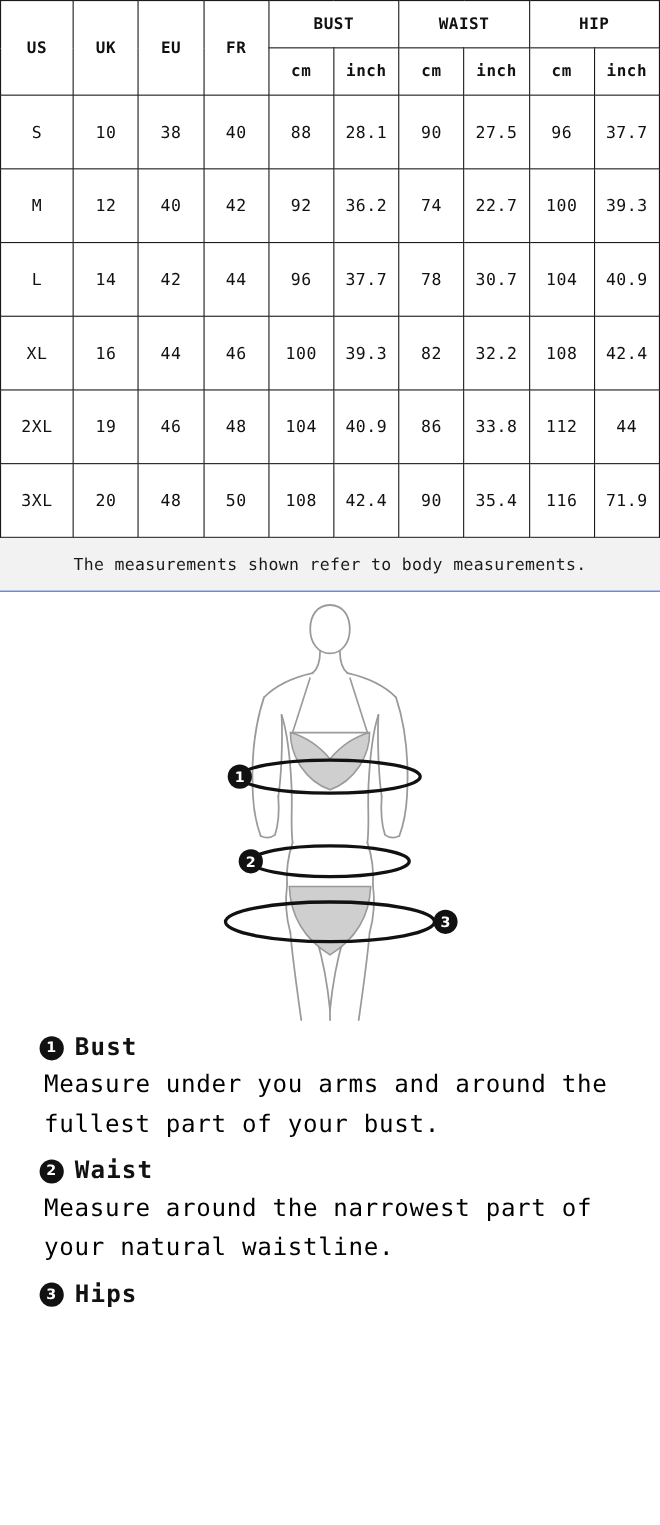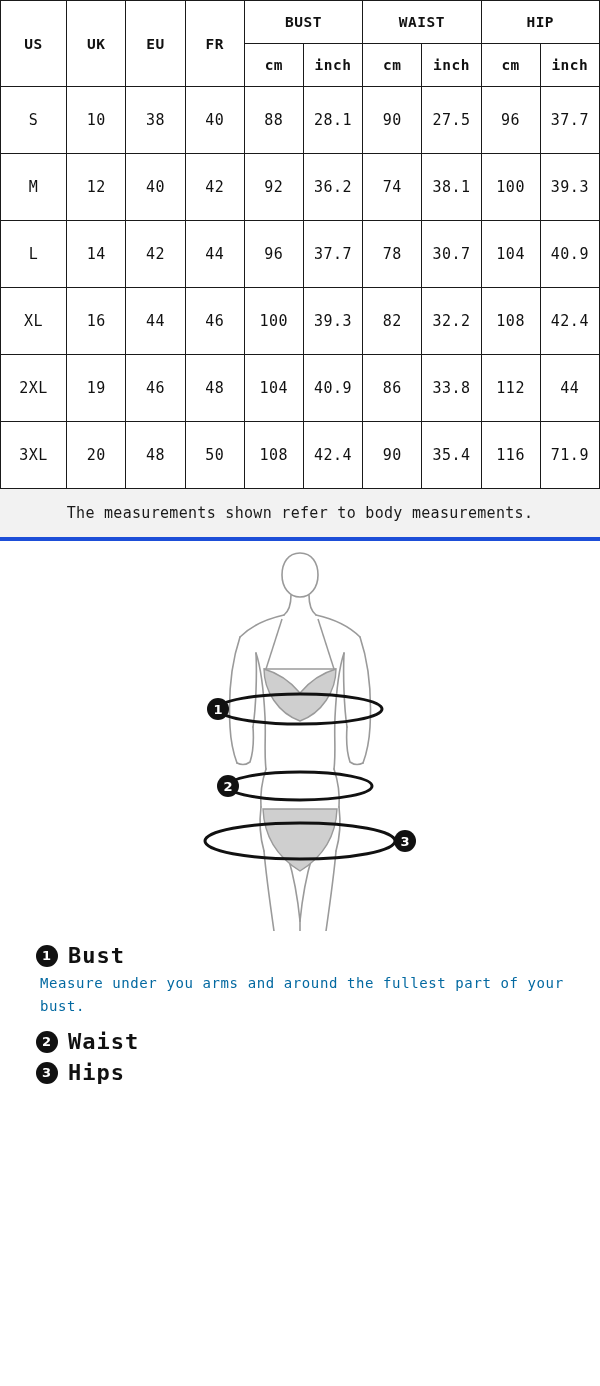--- a/index.html
+++ b/index.html
@@ -56,21 +56,21 @@
 
   
   .note {
     height: 48px;
     line-height: 48px;
     font-size: 15px;
     text-align: center;
     color: #1a1a1a;
     letter-spacing: 0.3px;
     background: #f2f2f2;
-    border-bottom: 4px solid #1d4ed8;
+    border-bottom: 1px solid #1d4ed8;
     white-space: nowrap;
   }
 
   
   .figure-area {
     height: 390px;
     position: relative;
     background: #ffffff;
   }
   .figure-area svg {
@@ -99,25 +99,25 @@
     border-radius: 50%;
     background: #111;
     color: #fff;
     font-size: 13px;
     font-weight: bold;
     margin-right: 10px;
     font-family: "DejaVu Sans", sans-serif;
     flex: 0 0 auto;
   }
   .ins-body {
-    font-size: 14px;
+    font-size: 22px;
     line-height: 1.62;
     letter-spacing: 0.6px;
     margin: 0 0 12px 4px;
-    color: #0369a1;
+    color: #000000;
   }
 </style>
 </head>
 <body>
 
 <div class="page">
 
   <div class="table-wrap">
     <table class="size-table">
       <colgroup>
@@ -165,21 +165,21 @@
           <td>37.7</td>
         </tr>
         <tr>
           <td>M</td>
           <td>12</td>
           <td>40</td>
           <td>42</td>
           <td>92</td>
           <td>36.2</td>
           <td>74</td>
-          <td>38.1</td>
+          <td>22.7</td>
           <td>100</td>
           <td>39.3</td>
         </tr>
         <tr>
           <td>L</td>
           <td>14</td>
           <td>42</td>
           <td>44</td>
           <td>96</td>
           <td>37.7</td>
@@ -303,20 +303,21 @@
     <div class="ins-head">
       <span class="num">1</span>
       <span>Bust</span>
     </div>
     <p class="ins-body">Measure under you arms and around the fullest part of your bust.</p>
 
     <div class="ins-head">
       <span class="num">2</span>
       <span>Waist</span>
     </div>
+    <p class="ins-body">Measure around the narrowest part of your natural waistline.</p>
 
     <div class="ins-head">
       <span class="num">3</span>
       <span>Hips</span>
     </div>
 
   </div>
 </div>
 
 </body></html>

